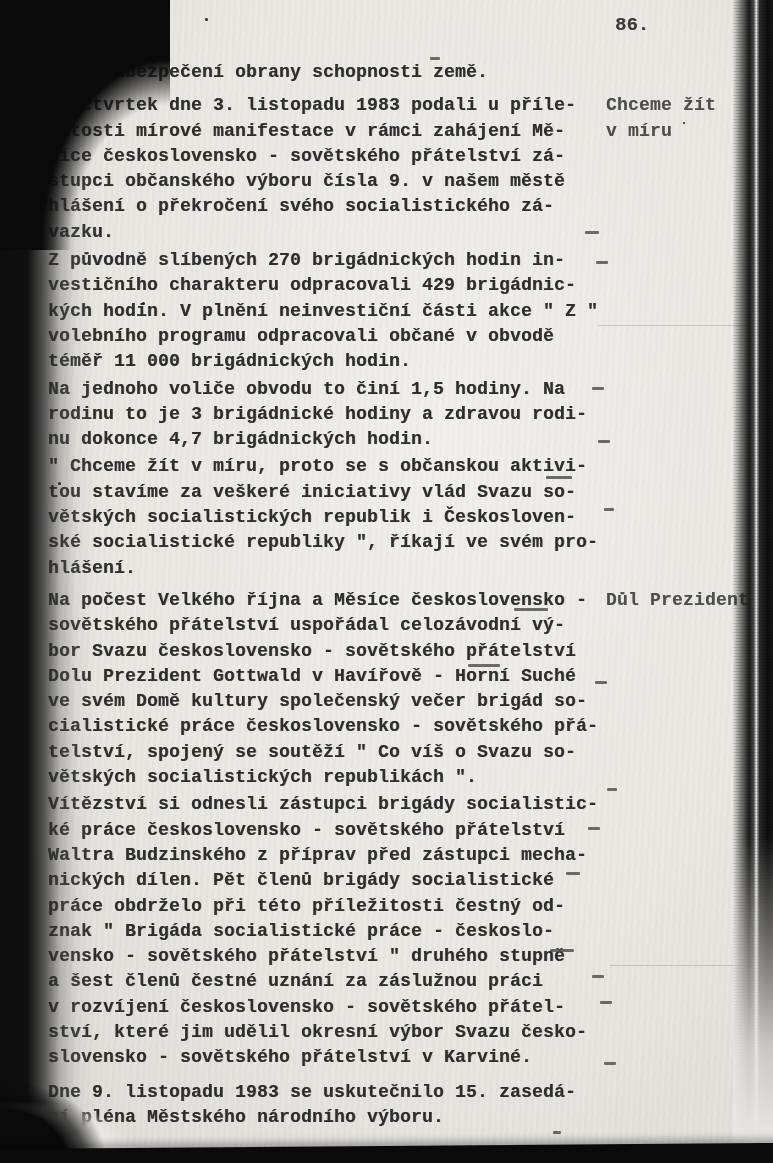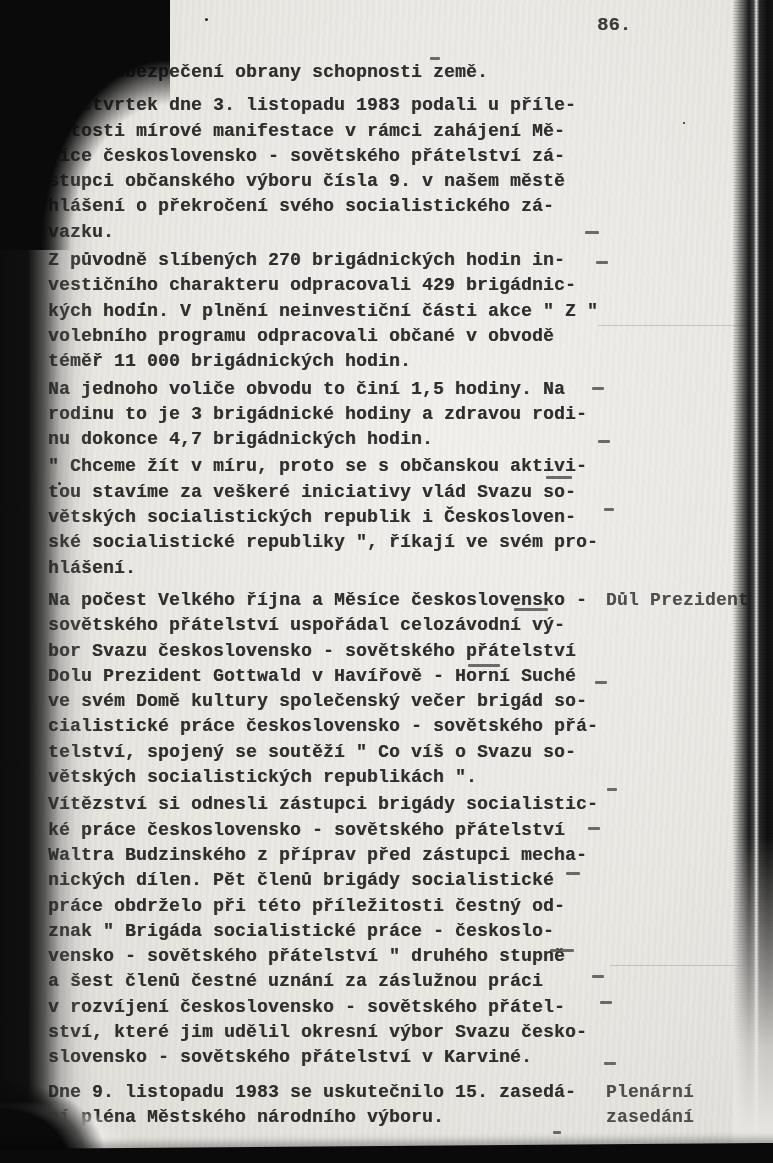--- a/index.html
+++ b/index.html
@@ -28,21 +28,21 @@
   .para-text{width:548px;flex:none;}
   .para-note{flex:1;padding-left:10px;color:var(--note-ink);}
   .line,.note-line{
     white-space:pre;
     font-size:18px;line-height:25.3px;height:25.3px;
     font-weight:bold;letter-spacing:0.2px;
     text-shadow:0.4px 0.4px 0.6px rgba(45,45,45,0.55);
   }
   .note-line{text-shadow:0.3px 0.3px 0.5px rgba(70,70,70,0.45);}
   .page-number{
-    position:absolute;top:14px;left:597px;z-index:2;
+    position:absolute;top:14px;left:615px;z-index:2;
     font-size:19px;font-weight:bold;color:#3c3c3c;
     text-shadow:0.4px 0.4px 0.6px rgba(60,60,60,0.5);
   }
   
   .left-edge{
     position:absolute;top:0;bottom:0;left:0;width:95px;z-index:3;pointer-events:none;
     background:linear-gradient(to right,
       #0c0c0c 0px,#101010 28px,rgba(30,30,30,0.72) 44px,
       rgba(80,80,80,0.32) 60px,rgba(150,150,148,0.14) 76px,rgba(235,233,229,0) 95px);
   }
@@ -91,20 +91,24 @@
       </div>
       <div class="para-row" style="margin-top: 8px;">
         <div class="para-text">
           <div class="line">Ve čtvrtek dne 3. listopadu 1983 podali u příle-</div>
           <div class="line">žitosti mírové manifestace v rámci zahájení Mě-</div>
           <div class="line">síce československo - sovětského přátelství zá-</div>
           <div class="line">stupci občanského výboru čísla 9. v našem městě</div>
           <div class="line">hlášení o překročení svého socialistického zá-</div>
           <div class="line">vazku.</div>
         </div>
+        <div class="para-note">
+          <div class="note-line">Chceme žít</div>
+          <div class="note-line">v míru</div>
+        </div>
       </div>
       <div class="para-row" style="margin-top: 3px;">
         <div class="para-text">
           <div class="line">Z původně slíbených 270 brigádnických hodin in-</div>
           <div class="line">vestičního charakteru odpracovali 429 brigádnic-</div>
           <div class="line">kých hodin. V plnění neinvestiční části akce " Z "</div>
           <div class="line">volebního programu odpracovali občané v obvodě</div>
           <div class="line">téměř 11 000 brigádnických hodin.</div>
         </div>
         <div class="para-note"></div>
@@ -155,24 +159,20 @@
           <div class="line">v rozvíjení československo - sovětského přátel-</div>
           <div class="line">ství, které jim udělil okresní výbor Svazu česko-</div>
           <div class="line">slovensko - sovětského přátelství v Karviné.</div>
         </div>
         <div class="para-note"></div>
       </div>
       <div class="para-row" style="margin-top: 9px;">
         <div class="para-text">
           <div class="line">Dne 9. listopadu 1983 se uskutečnilo 15. zasedá-</div>
           <div class="line">ní pléna Městského národního výboru.</div>
-        </div>
-        <div class="para-note">
-          <div class="note-line">Plenární</div>
-          <div class="note-line">zasedání</div>
         </div>
       </div>
     </div>
 
   <div class="left-edge"></div>
   <div class="corner-shadow"></div>
   <div class="bottom-left-curl"></div>
   <div class="bottom-left-blob"></div>
   <div class="right-edge"></div>
   <div class="bottom-edge"></div>

